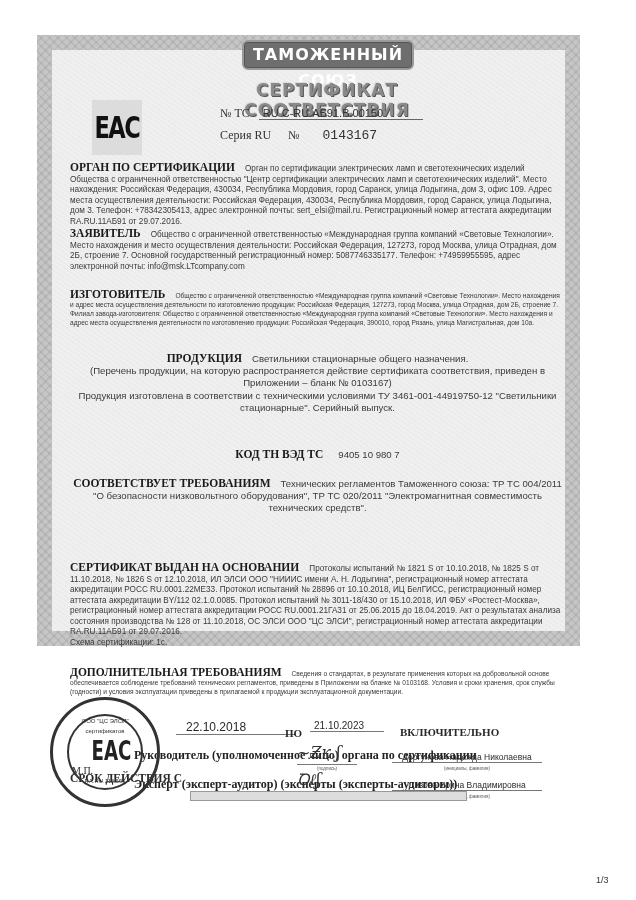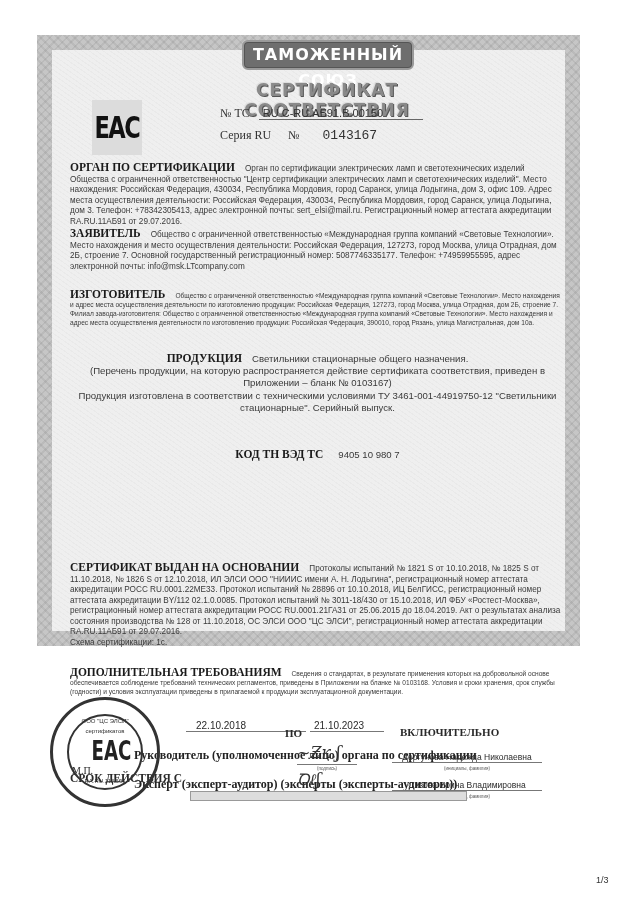--- a/index.html
+++ b/index.html
@@ -54,21 +54,21 @@
     border: 3px solid #333; box-sizing: border-box;
   }
   .stamp::before {
     content: ""; position: absolute; left: 14px; top: 14px; right: 14px; bottom: 14px;
     border: 2px solid #333; border-radius: 50%;
   }
   .stamp-eac { position: absolute; left: 30px; top: 36px; font-family: "DejaVu Sans", sans-serif; font-weight: bold; font-size: 26px; transform: scaleX(0.7); color: #222; }
   .stamp-text { position: absolute; left: 0; width: 100%; text-align: center; font-size: 6px; color: #333; }
   .validity { position: absolute; left: 18px; top: 676px; width: 500px; font-size: 10px; }
   .valid-head { position: absolute; left: 0; top: 0; font-family: "Liberation Serif", serif; font-weight: bold; font-size: 11.5px; margin-top: 46px; }
-  .date1 { position: absolute; left: 116px; top: -6px; width: 110px; border-bottom: 1px solid #777; text-align: left; padding-left: 10px; font-size: 10px; }
+  .date1 { position: absolute; left: 106px; top: -6px; width: 110px; border-bottom: 1px solid #777; text-align: left; padding-left: 10px; font-size: 12px; }
   .po { position: absolute; left: 215px; top: 1px; font-family: "Liberation Serif", serif; font-weight: bold; font-size: 11px; }
   .date2 { position: absolute; left: 240px; top: -6px; width: 70px; border-bottom: 1px solid #777; padding-left: 4px; font-size: 10px; }
   .incl { position: absolute; left: 330px; top: 0; font-family: "Liberation Serif", serif; font-weight: bold; font-size: 11px; }
   .role { position: absolute; left: 82px; font-family: "Liberation Serif", serif; font-weight: bold; font-size: 12px; line-height: 10px; color: #222; }
   .sig { position: absolute; left: 245px; width: 60px; border-bottom: 1px solid #777; height: 18px; }
   .sig-scribble { position: absolute; left: 0; bottom: 2px; font-family: "DejaVu Serif", serif; font-style: italic; font-size: 16px; color: #333; }
   .sig-caption { position: absolute; left: 20px; top: 20px; font-size: 4.5px; color: #555; }
   .person { position: absolute; left: 340px; width: 150px; border-bottom: 1px solid #777; text-align: center; font-size: 8.5px; }
   .person-caption { position: absolute; left: 340px; width: 150px; text-align: center; font-size: 4.5px; color: #555; }
   .mp { position: absolute; left: 42px; top: 746px; font-family: "Liberation Serif", serif; font-weight: normal; font-size: 10px; }
@@ -116,20 +116,23 @@
     <div class="block big" style="top:302px">
       <div><span class="sec-head">ПРОДУКЦИЯ</span><span>Светильники стационарные общего назначения.</span></div>
       <div>(Перечень продукции, на которую распространяется действие сертификата соответствия, приведен в Приложении – бланк № 0103167)</div>
       <div>Продукция изготовлена в соответствии с техническими условиями ТУ 3461-001-44919750-12 "Светильники стационарные". Серийный выпуск.</div>
     </div>
 
     <div class="block big" style="top:398px">
       <span class="sec-head">КОД ТН ВЭД ТС</span><span style="margin-left:5px">9405 10 980 7</span>
     </div>
 
+    <div class="block big" style="top:427px">
+      <span class="sec-head">СООТВЕТСТВУЕТ ТРЕБОВАНИЯМ</span><span>Технических регламентов Таможенного союза: ТР ТС 004/2011 "О безопасности низковольтного оборудования", ТР ТС 020/2011 "Электромагнитная совместимость технических средств".</span>
+    </div>
 
     <div class="block" style="top:512px">
       <div><span class="sec-head">СЕРТИФИКАТ ВЫДАН НА ОСНОВАНИИ</span><span>Протоколы испытаний № 1821 S от 10.10.2018, № 1825 S от 11.10.2018, № 1826 S от 12.10.2018, ИЛ ЭЛСИ ООО "НИИИС имени А. Н. Лодыгина", регистрационный номер аттестата аккредитации РОСС RU.0001.22МЕ33. Протокол испытаний № 28896 от 10.10.2018, ИЦ БелГИСС, регистрационный номер аттестата аккредитации BY/112 02.1.0.0085. Протокол испытаний № 3011-18/430 от 15.10.2018, ИЛ ФБУ «Ростест-Москва», регистрационный номер аттестата аккредитации РОСС RU.0001.21ГА31 от 25.06.2015 до 18.04.2019. Акт о результатах анализа состояния производства № 128 от 11.10.2018, ОС ЭЛСИ ООО "ЦС ЭЛСИ", регистрационный номер аттестата аккредитации RA.RU.11АБ91 от 29.07.2016.</span></div>
       <div>Схема сертификации: 1с.</div>
     </div>
 
     <div class="block small" style="top:618px">
       <span class="sec-head">ДОПОЛНИТЕЛЬНАЯ ТРЕБОВАНИЯМ</span><span>Сведения о стандартах, в результате применения которых на добровольной основе обеспечивается соблюдение требований технических регламентов, приведены в Приложении на бланке № 0103168. Условия и сроки хранения, срок службы (годности) и условия эксплуатации приведены в прилагаемой к продукции эксплуатационной документации.</span>
     </div>
 

